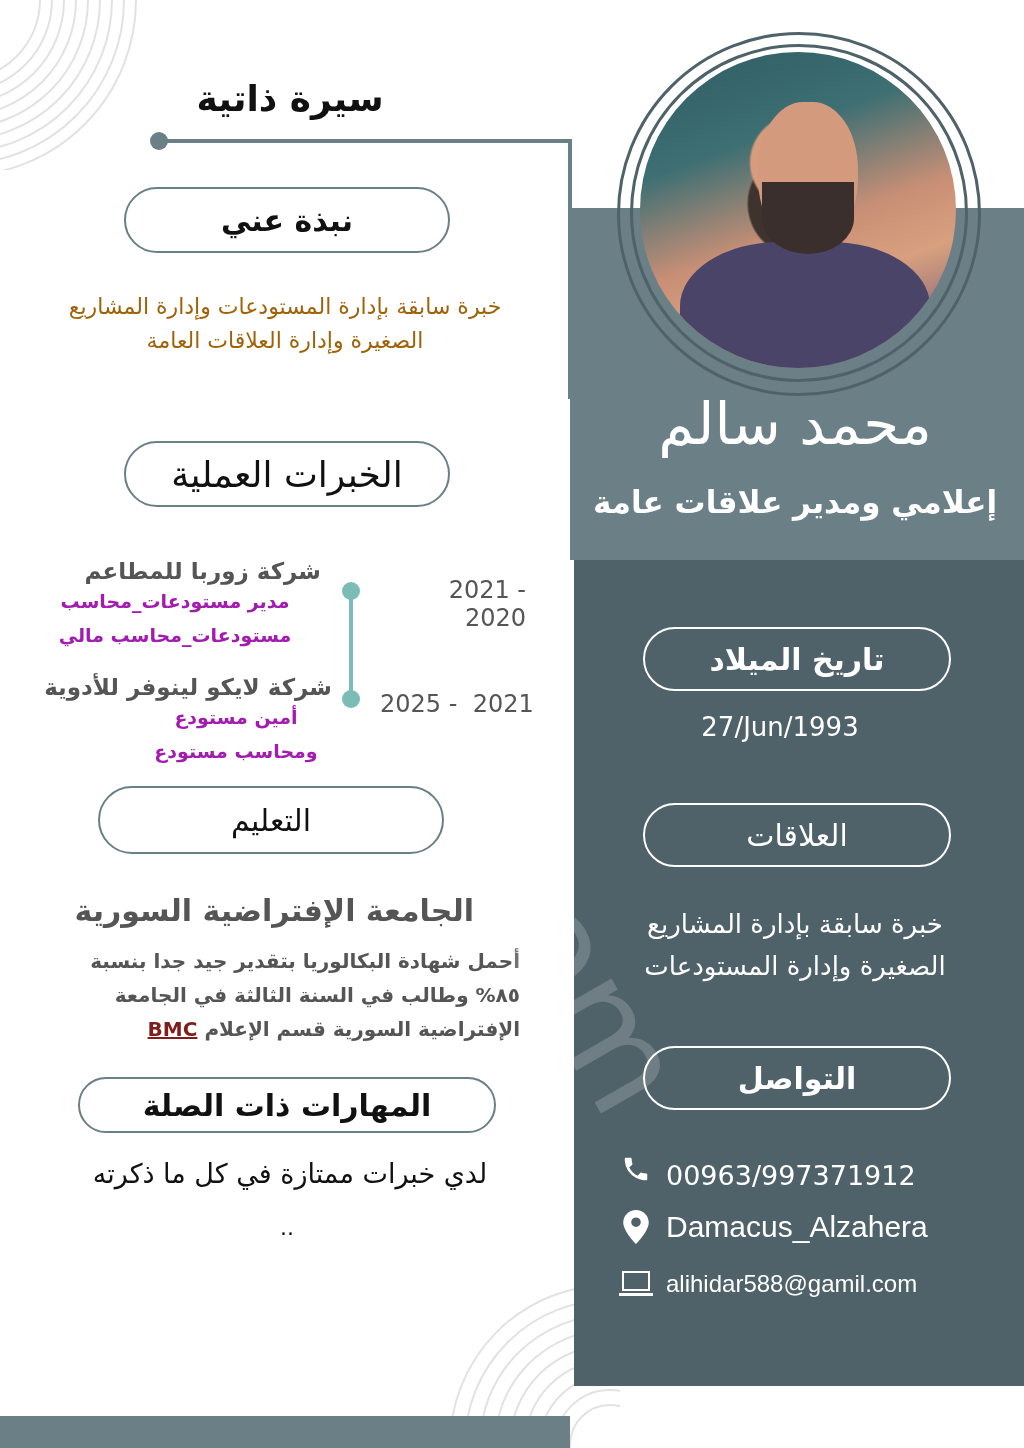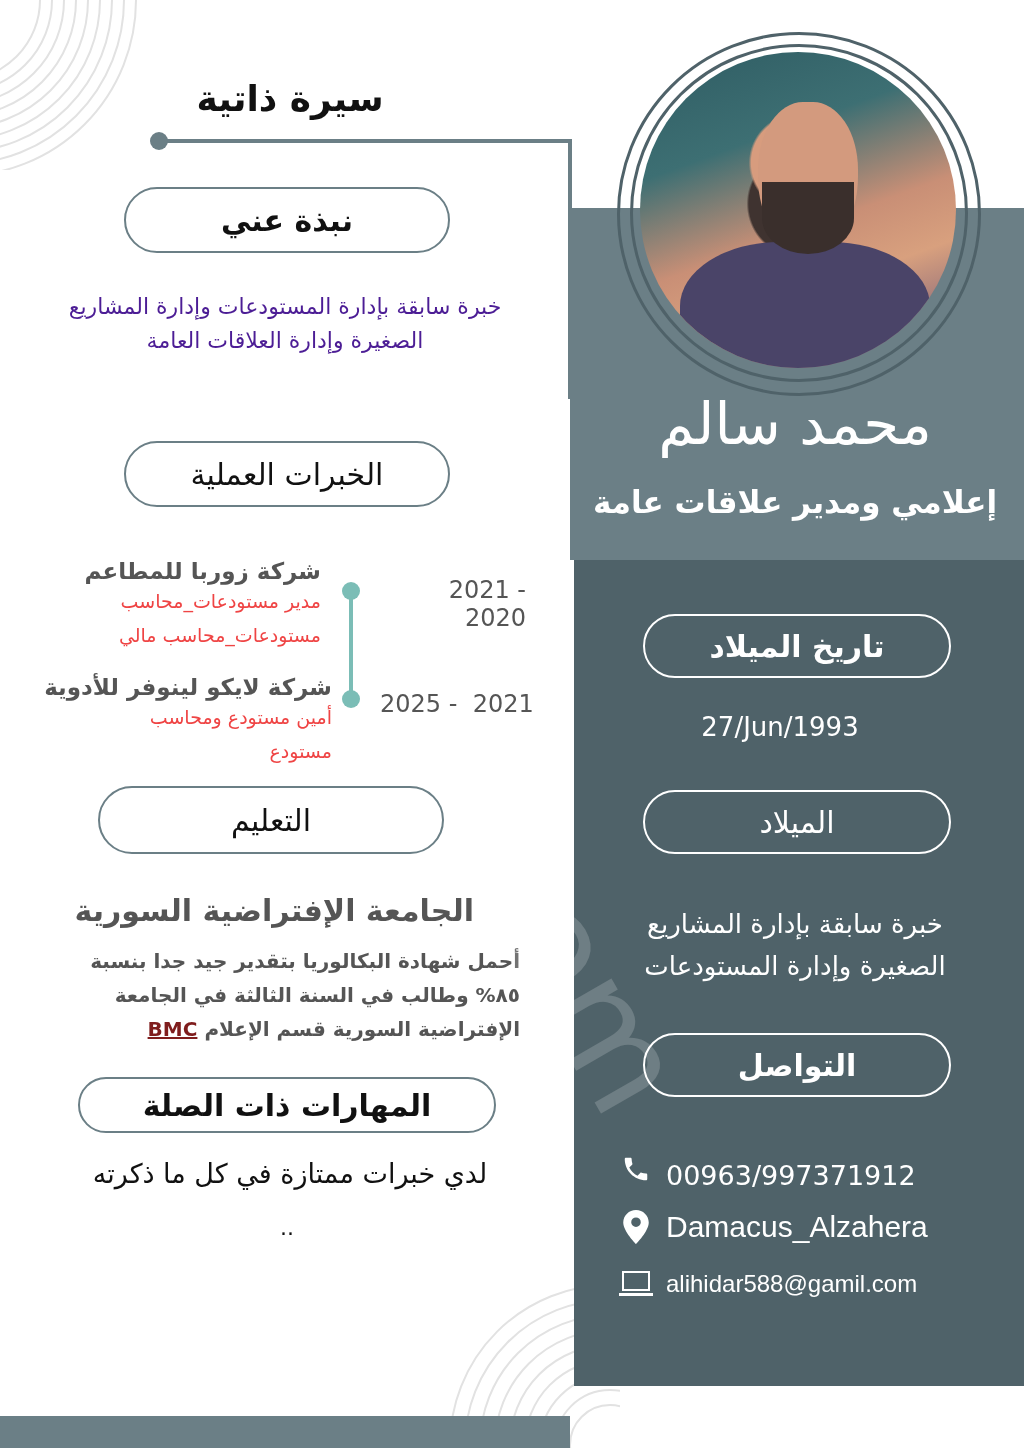--- a/index.html
+++ b/index.html
@@ -11,29 +11,29 @@
   .arcs { position:absolute; pointer-events:none; }
 
   
   .cv-title { left:160px; top:78px; width:260px; text-align:center; font-size:36px; font-weight:bold; color:#111; }
   .title-line { left:158px; top:139px; width:414px; height:4px; background:#6b7f86; }
   .title-dot { left:150px; top:132px; width:18px; height:18px; border-radius:50%; background:#6b7f86; }
   .title-vline { left:568px; top:139px; width:4px; height:260px; background:#6b7f86; }
 
   .pill { position:absolute; border:2px solid #6b7f86; border-radius:40px; box-sizing:border-box; display:flex; align-items:center; justify-content:center; background:#fff; }
   .pill span { direction:rtl; color:#111; }
-  .pill.light { border-color:#ffffff; background:transparent; }
+  .pill.light { border-color:#ffffff; background:transparent;margin-top:13px; }
   .pill.light span { color:#ffffff; }
 
-  .about-text { left:30px; top:290px; width:510px; text-align:center; font-size:22px; line-height:34px; color:#4c1d95; }
+  .about-text { left:30px; top:290px; width:510px; text-align:center; font-size:22px; line-height:34px; color:#a16207; }
 
   .timeline-line { left:349px; top:592px; width:4px; height:108px; background:#7bbdb6; }
   .timeline-dot { width:18px; height:18px; border-radius:50%; background:#7bbdb6; }
   .job-company { font-size:23px; font-weight:bold; color:#555; text-align:right; }
-  .job-role { font-size:19px; color:#ef4444; line-height:34px; text-align:right; }
+  .job-role { font-size:19px; color:#a21caf; line-height:34px; text-align:center;font-weight:bold; }
   .job-years { font-size:24px; color:#555; text-align:right; direction:ltr; }
 
   .edu-uni { left:44px; top:893px; width:430px; text-align:right; font-size:30px; font-weight:bold; color:#555; }
   .edu-desc { left:60px; top:944px; width:460px; text-align:right; font-size:20px; font-weight:bold; color:#555; line-height:34px; }
   .edu-desc u { color:#7f1d1d; }
 
   .skills-text { left:60px; top:1158px; width:460px; text-align:center; font-size:27px; color:#111; }
   .skills-dots { left:280px; top:1215px; font-size:22px; color:#111; }
 
   .footer-bar { left:0; top:1416px; width:570px; height:32px; background:#6b7f86; }
@@ -112,21 +112,21 @@
 
 <div class="abs name rtl">محمد سالم</div>
 <div class="abs job-title rtl">إعلامي ومدير علاقات عامة</div>
 
 <div class="pill" style="left:124px;top:187px;width:326px;height:66px;">
   <span style="font-size:30px;font-weight:bold;">نبذة عني</span>
 </div>
 <div class="abs about-text rtl">خبرة سابقة بإدارة المستودعات وإدارة المشاريع الصغيرة وإدارة العلاقات العامة</div>
 
 <div class="pill" style="left:124px;top:441px;width:326px;height:66px;">
-  <span style="font-size:30px;">الخبرات العملية</span>
+  <span style="font-size:36px;">الخبرات العملية</span>
 </div>
 
 <div class="abs timeline-line"></div>
 <div class="abs timeline-dot" style="left:342px;top:582px;"></div>
 <div class="abs timeline-dot" style="left:342px;top:690px;"></div>
 
 <div class="abs rtl" style="left:29px;top:558px;width:292px;">
   <div class="job-company">شركة زوربا للمطاعم</div>
   <div class="job-role">مدير مستودعات_محاسب مستودعات_محاسب مالي</div>
 </div>
@@ -152,21 +152,21 @@
 </div>
 <div class="abs skills-text rtl">لدي خبرات ممتازة في كل ما ذكرته</div>
 <div class="abs skills-dots">..</div>
 
 <div class="pill light" style="left:643px;top:614px;width:308px;height:64px;">
   <span style="font-size:30px;font-weight:bold;">تاريخ الميلاد</span>
 </div>
 <div class="abs dob">27/Jun/1993</div>
 
 <div class="pill light" style="left:643px;top:790px;width:308px;height:64px;">
-  <span style="font-size:30px;">الميلاد</span>
+  <span style="font-size:30px;">العلاقات</span>
 </div>
 <div class="abs r-skills">خبرة سابقة بإدارة المشاريع الصغيرة وإدارة المستودعات</div>
 
 <div class="pill light" style="left:643px;top:1033px;width:308px;height:64px;">
   <span style="font-size:30px;font-weight:bold;">التواصل</span>
 </div>
 
 <div class="contact-row" style="top:1146px;">
   <span class="ic">
     <svg width="30" height="30" viewBox="0 0 24 24">

